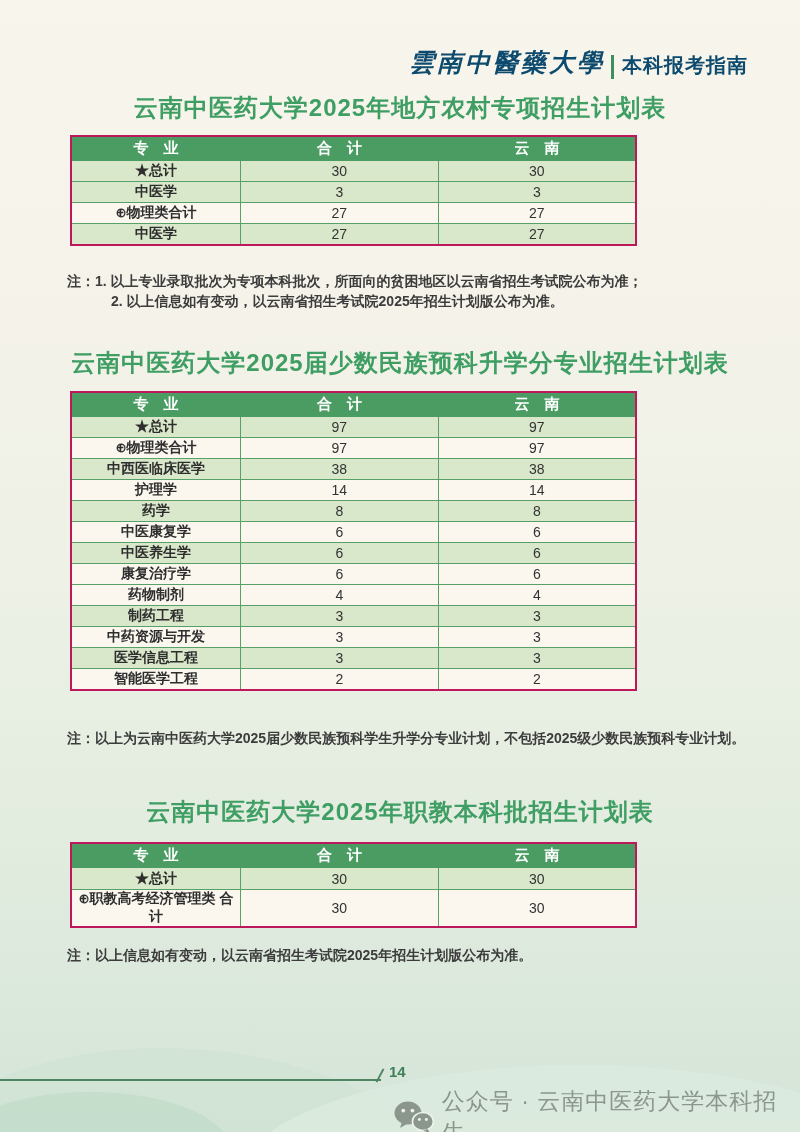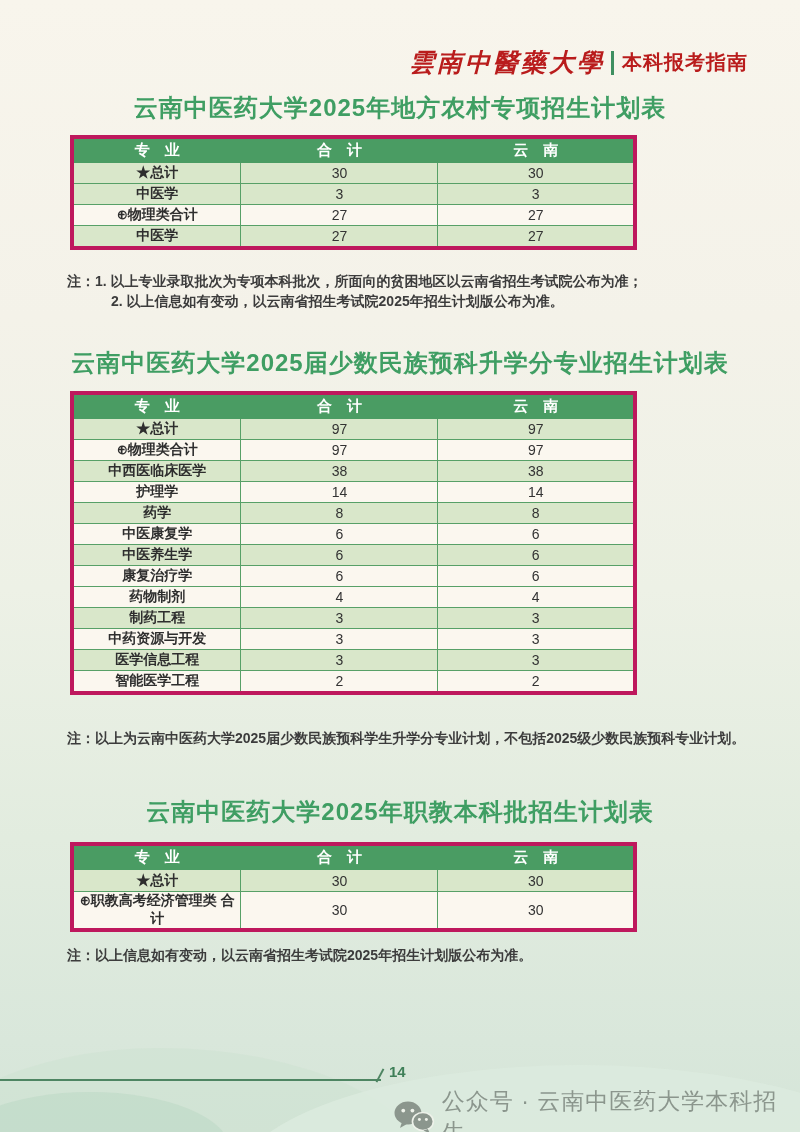--- a/index.html
+++ b/index.html
@@ -10,33 +10,33 @@
   }
   
   .wave{position:absolute;pointer-events:none;}
   .wave-a{bottom:-46px;left:-90px;width:520px;height:130px;background:#cde1d2;opacity:.55;border-radius:48% 52% 0 0/100% 100% 0 0;}
   .wave-b{bottom:-58px;left:230px;width:700px;height:125px;background:#dcebde;opacity:.8;border-radius:50% 50% 0 0/100% 100% 0 0;}
   .wave-c{bottom:-18px;left:-50px;width:280px;height:58px;background:#b9d7c3;opacity:.5;border-radius:50% 50% 0 0/100% 100% 0 0;}
 
   .abs{position:absolute;}
 
   
-  .logo{top:46px;right:52px;display:flex;align-items:center;color:#b91c1c;}
+  .logo{top:46px;right:52px;display:flex;align-items:flex-end;color:#0c4a6e;}
   .logo-main{font-family:"DejaVu Serif",serif;font-weight:bold;font-size:25px;letter-spacing:3px;font-style:italic;}
   .logo-divider{width:3px;height:24px;background:#3e8f60;margin:0 8px 0 6px;}
   .logo-sub{font-weight:bold;font-size:20px;letter-spacing:1px;}
 
   
   .sec-title{left:0;width:100%;text-align:center;color:#3f9e63;font-weight:bold;font-size:24px;letter-spacing:1px;}
   .t1{top:92px;}
   .t2{top:347px;}
   .t3{top:796px;text-align:center;}
 
   
-  table{border-collapse:collapse;table-layout:fixed;width:567px;border:4px solid #be185d;}
+  table{border-collapse:collapse;table-layout:fixed;width:567px;border:2px solid #be185d;}
   .tbl-1{top:135px;left:70px;}
   .tbl-2{top:391px;left:70px;}
   .tbl-3{top:842px;left:70px;}
   col.c-major{width:30%;}
   col.c-val{width:35%;}
   th{background:#4a9c63;color:#ffffff;font-size:15px;font-weight:bold;height:23px;border:1px solid #4a9c63;padding:0;text-align:center;}
   td{border:1px solid #57a067;height:20px;padding:0 4px;text-align:center;font-size:14px;color:#333333;}
   .tbl-3 td{height:21px;}
   tr.row-green td{background:#d9e7ca;margin-top:24px;}
   tr.row-cream td{background:#fbf7ef;}

